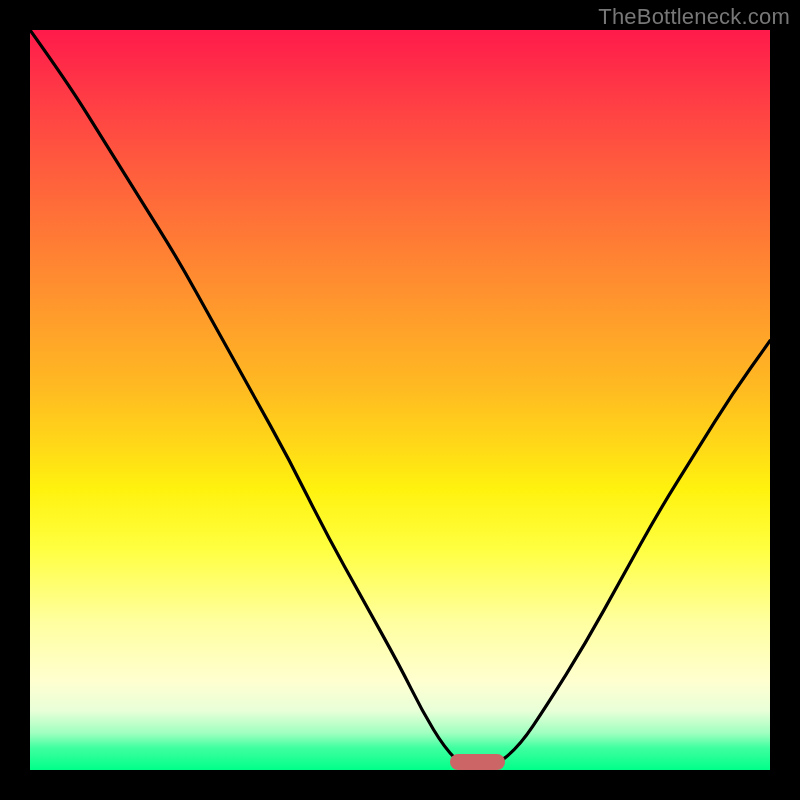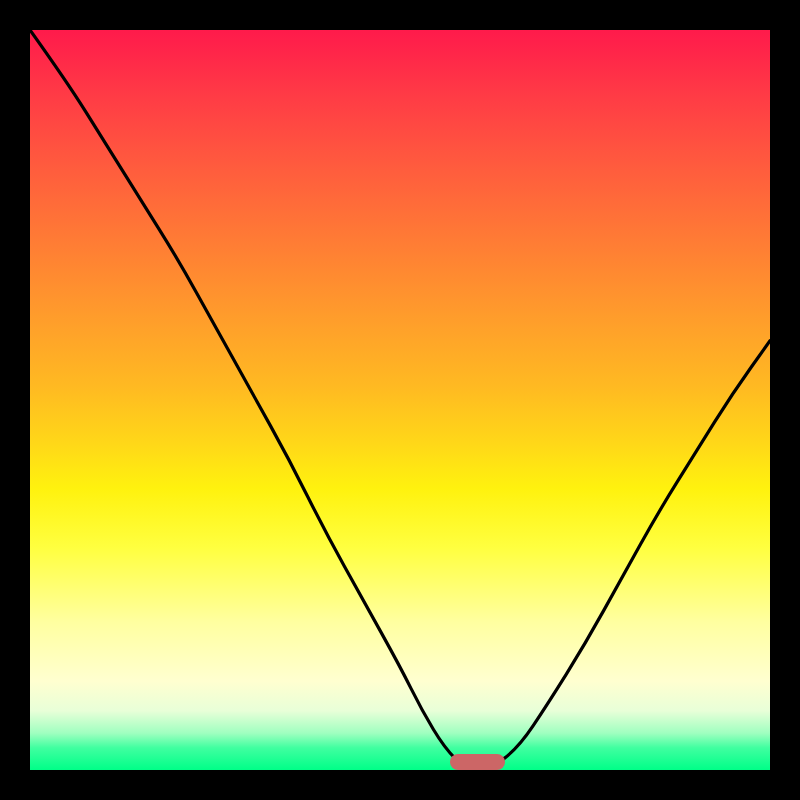--- a/index.html
+++ b/index.html
@@ -64,20 +64,21 @@
     height: 16px;
     background: #cc6666;
     border-radius: 8px;
   }
 </style>
 </head>
 <body>
 
 <div class="frame">
 
+  <div class="watermark">TheBottleneck.com</div>
 
   <div class="plot">
 
     <svg class="curve" viewBox="0 0 740 740" preserveAspectRatio="none">
       <path fill="none" stroke="#000" stroke-width="3.2" stroke-linecap="round" stroke-linejoin="round" d="M 0.0 0.0 Q 37.0 51.8 55.5 81.4 Q 74.0 111.0 92.5 140.6 Q 111.0 170.2 129.5 199.8 Q 148.0 229.4 166.5 262.7 Q 185.0 296.0 203.5 329.3 Q 222.0 362.6 240.5 395.9 Q 259.0 429.2 277.5 466.2 Q 296.0 503.2 314.5 536.5 Q 333.0 569.8 351.5 603.1 Q 370.0 636.4 381.1 658.6 Q 392.2 680.8 403.3 699.3 Q 414.4 717.8 425.5 728.9 Q 436.6 740.0 447.7 740.0 Q 458.8 740.0 473.6 728.9 Q 488.4 717.8 503.2 695.6 Q 518.0 673.4 536.5 643.8 Q 555.0 614.2 573.5 580.9 Q 592.0 547.6 610.5 514.3 Q 629.0 481.0 647.5 451.4 Q 666.0 421.8 684.5 392.2 Q 703.0 362.6 721.5 336.7 T 740.0 310.8"></path>
     </svg>
 
     <div class="marker" style="left:419.9px; top:724.0px; width:55.5px;"></div>
   </div>
 </div>

